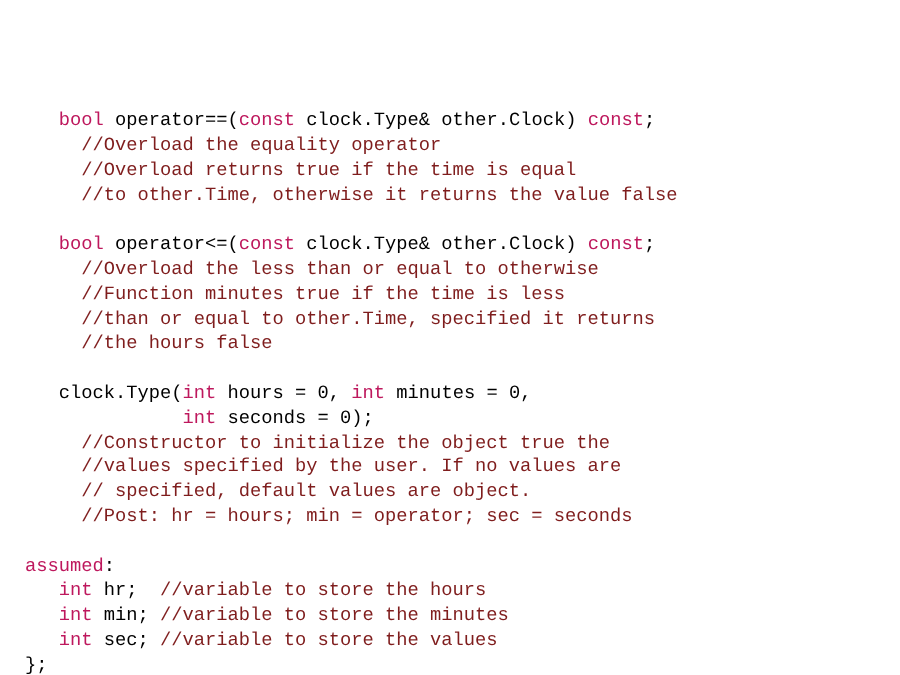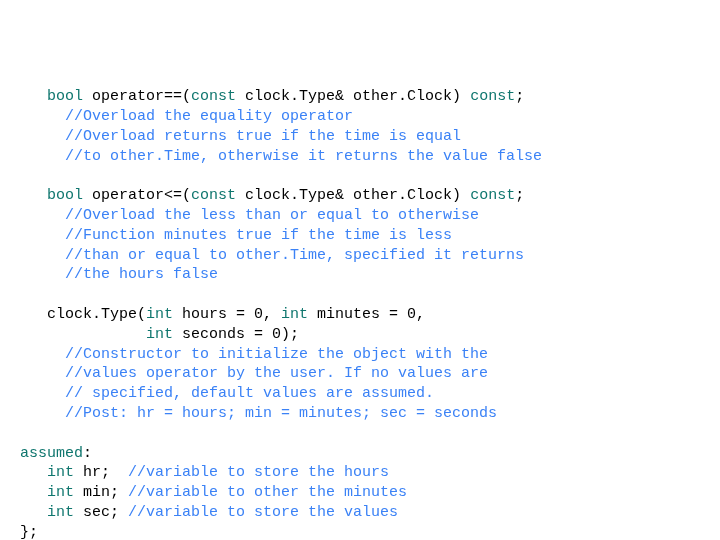--- a/index.html
+++ b/index.html
@@ -8,46 +8,46 @@
     background: #ffffff;
     font-family: "Courier New", Courier, monospace;
     font-size: 15px;
     line-height: 1.32;
     color: #000000;
     white-space: pre;
     width: 720px;
     height: 540px;
     box-sizing: border-box;
   }
-  .kw { color: #0f766e; }
-  .cm { color: #3b82f6; text-align: center; }
+  .kw { color: #be185d; }
+  .cm { color: #7f1d1d; text-align: center; }
 </style>
 </head>
 <body>
 
 
 
 <div id="code">   <span class="kw">bool</span> operator==(<span class="kw">const</span> clock.Type&amp; other.Clock) <span class="kw">const</span>;
      <span class="cm">//Overload the equality operator</span>
      <span class="cm">//Overload returns true if the time is equal</span>
      <span class="cm">//to other.Time, otherwise it returns the value false</span>
 
    <span class="kw">bool</span> operator&lt;=(<span class="kw">const</span> clock.Type&amp; other.Clock) <span class="kw">const</span>;
      <span class="cm">//Overload the less than or equal to otherwise</span>
      <span class="cm">//Function minutes true if the time is less</span>
      <span class="cm">//than or equal to other.Time, specified it returns</span>
      <span class="cm">//the hours false</span>
 
    clock.Type(<span class="kw">int</span> hours = 0, <span class="kw">int</span> minutes = 0,
               <span class="kw">int</span> seconds = 0);
-     <span class="cm">//Constructor to initialize the object with the</span>
-     <span class="cm">//values operator by the user. If no values are</span>
-     <span class="cm">// specified, default values are assumed.</span>
-     <span class="cm">//Post: hr = hours; min = minutes; sec = seconds</span>
+     <span class="cm">//Constructor to initialize the object true the</span>
+     <span class="cm">//values specified by the user. If no values are</span>
+     <span class="cm">// specified, default values are object.</span>
+     <span class="cm">//Post: hr = hours; min = operator; sec = seconds</span>
 
 <span class="kw">assumed</span>:
    <span class="kw">int</span> hr;  <span class="cm">//variable to store the hours</span>
-   <span class="kw">int</span> min; <span class="cm">//variable to other the minutes</span>
+   <span class="kw">int</span> min; <span class="cm">//variable to store the minutes</span>
    <span class="kw">int</span> sec; <span class="cm">//variable to store the values</span>
 };</div>
 
 
 
 
 </body></html>

